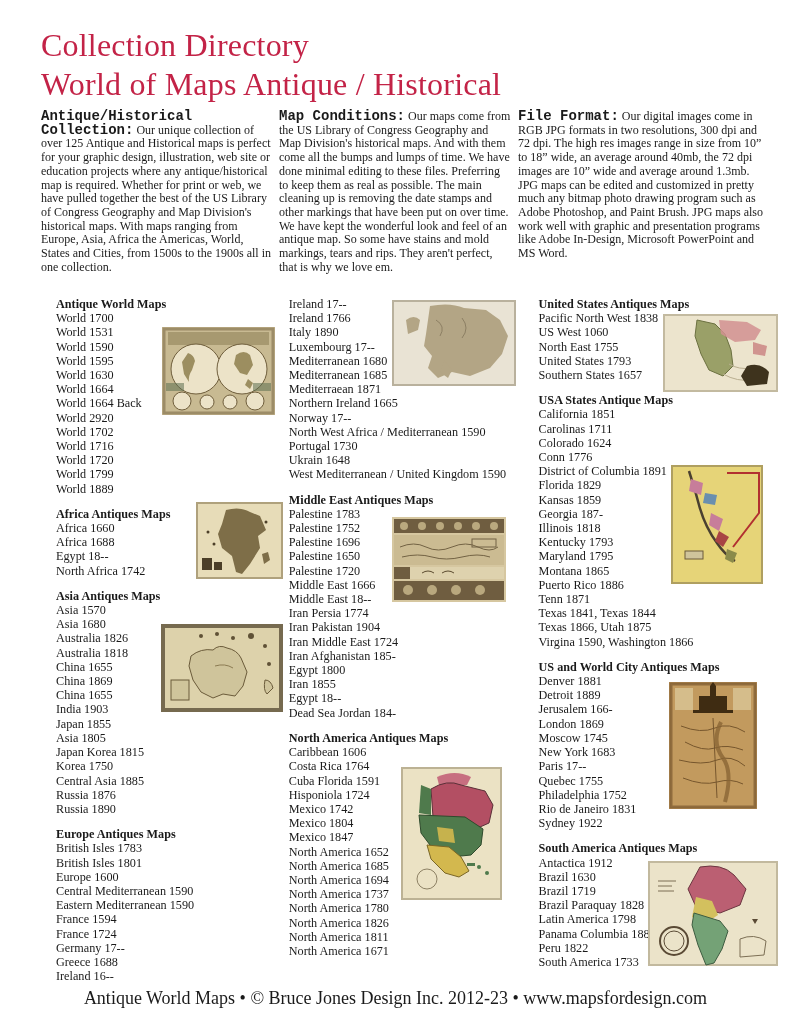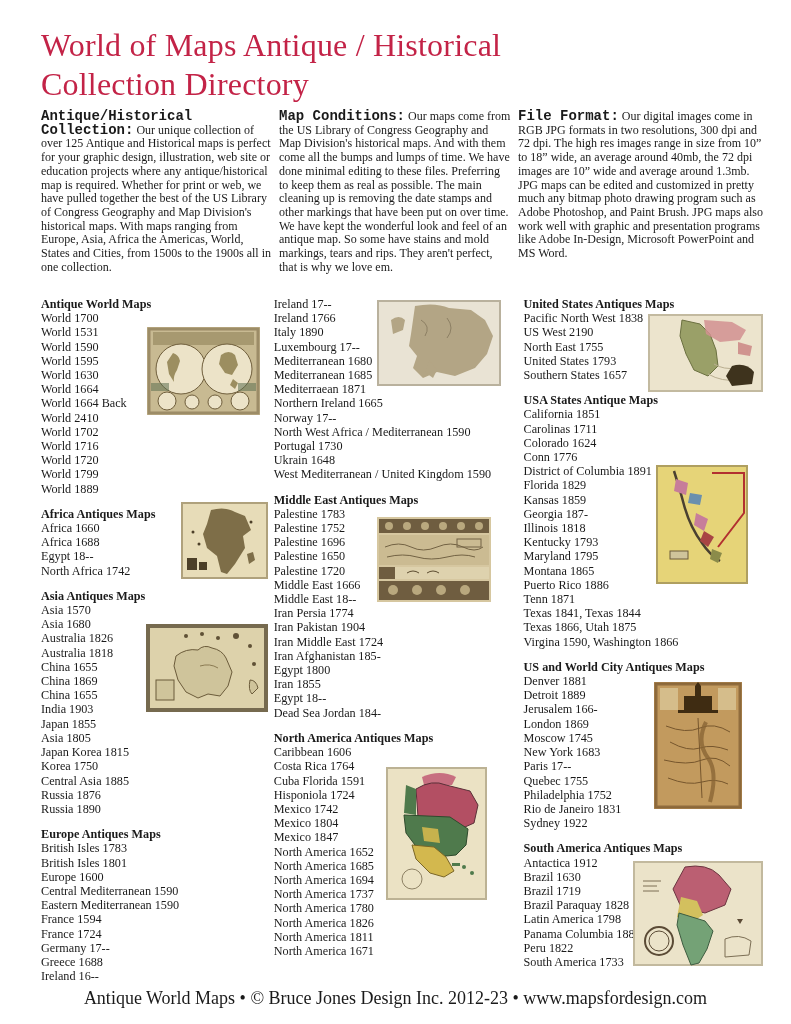--- a/index.html
+++ b/index.html
@@ -34,21 +34,21 @@
   .intro-col.c2 { width: 232px; margin-left: 4px; }
   .intro-col.c3 { width: 247px; margin-left: 7px; }
   .intro-label {
     font-family: Liberation Mono, monospace;
     font-weight: bold; font-size: 14px;
     margin-right: 3px;
   }
 
   
   .directory {
-    position: absolute; top: 297px; left: 41px;
+    position: absolute; top: 297px; left: 56px;
     width: 724px;
     display: flex;
   }
   .col { position: relative; }
   .col1 { width: 234px; }
   .col2 { width: 232px; margin-left: 4px; }
   .col3 { width: 247px; margin-left: 23px; }
 
   .section { position: relative; margin-bottom: 11px; }
   .section-heading {
@@ -78,22 +78,22 @@
     text-align: center;
     font-size: 18px; line-height: 16px;
   }
 </style>
 </head>
 <body>
 
 <div class="page">
 
   <h1 class="title" style="color: rgb(195, 35, 71);">
+    <span>Collection Directory</span>
     <span>World of Maps Antique / Historical</span>
-    <span>Collection Directory</span>
   </h1>
 
   <div class="intro">
     <div class="intro-col c1">
       <span class="intro-label">Antique/Historical Collection:</span><span class="intro-text">Our unique collection of over 125 Antique and Historical maps is perfect for your graphic design, illustration, web site or education projects where any antique/historical map is required. Whether for print or web, we have pulled together the best of the US Library of Congress Geography and Map Division's historical maps. With maps ranging from Europe, Asia, Africa the Americas, World, States and Cities, from 1500s to the 1900s all in one collection.</span>
     </div>
     <div class="intro-col c2">
       <span class="intro-label">Map Conditions:</span><span class="intro-text">Our maps come from the US Library of Congress Geography and Map Division's historical maps. And with them come all the bumps and lumps of time. We have done minimal editing to these files. Preferring to keep them as real as possible. The main cleaning up is removing the date stamps and other markings that have been put on over time. We have kept the wonderful look and feel of an antique map. So some have stains and mold markings, tears and rips. They aren't perfect, that is why we love em.</span>
     </div>
     <div class="intro-col c3">
@@ -106,21 +106,21 @@
         <div class="section">
           <div class="section-heading">Antique World Maps</div>
           <ul class="map-list">
             <li class="map-item">World 1700</li>
             <li class="map-item">World 1531</li>
             <li class="map-item">World 1590</li>
             <li class="map-item">World 1595</li>
             <li class="map-item">World 1630</li>
             <li class="map-item">World 1664</li>
             <li class="map-item">World 1664 Back</li>
-            <li class="map-item">World 2410</li>
+            <li class="map-item">World 2920</li>
             <li class="map-item">World 1702</li>
             <li class="map-item">World 1716</li>
             <li class="map-item">World 1720</li>
             <li class="map-item">World 1799</li>
             <li class="map-item">World 1889</li>
           </ul>
           <span class="thumb thumb-world">
     <svg width="113" height="88" viewBox="0 0 113 88">
       <rect width="113" height="88" fill="#c8ba92"></rect>
       <rect x="2" y="2" width="109" height="84" fill="none" stroke="#6f5e3c" stroke-width="3" opacity="0.5"></rect>
@@ -335,21 +335,21 @@
       <circle cx="26" cy="112" r="10" fill="none" stroke="#8d8164"></circle>
     </svg>
   </span>
         </div>
       </div>
     <div class="col col3">
         <div class="section">
           <div class="section-heading">United States Antiques Maps</div>
           <ul class="map-list">
             <li class="map-item">Pacific North West 1838</li>
-            <li class="map-item">US West 2190</li>
+            <li class="map-item">US West 1060</li>
             <li class="map-item">North East 1755</li>
             <li class="map-item">United States 1793</li>
             <li class="map-item">Southern States 1657</li>
           </ul>
           <span class="thumb thumb-us-east">
     <svg width="115" height="78" viewBox="0 0 115 78">
       <rect width="115" height="78" fill="#ece4cd"></rect>
       <rect x="1" y="1" width="113" height="76" fill="none" stroke="#9a8f74" stroke-width="2" opacity="0.5"></rect>
       <path d="M34 6 l18 4 10 10 6 16 2 16 -10 10 -14 -6 -8 -16 -6 -18 z" fill="#9aa068" stroke="#6b7040"></path>
       <path d="M56 6 l28 2 14 8 -6 10 -20 2 -14 -8 z" fill="#d29090" opacity="0.85"></path>

